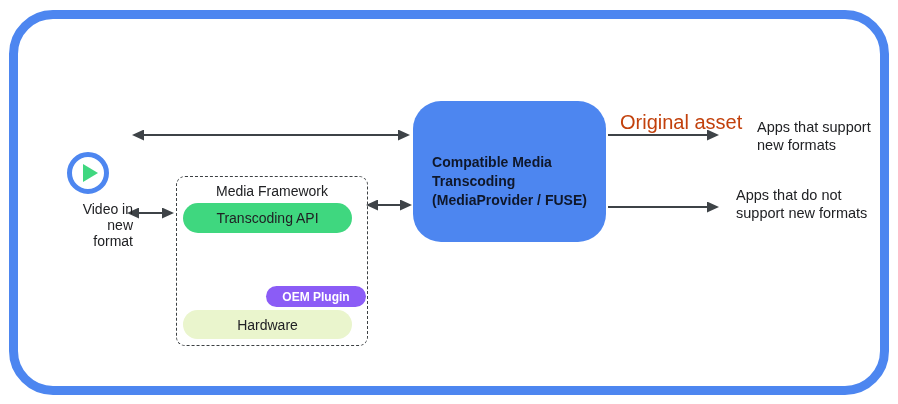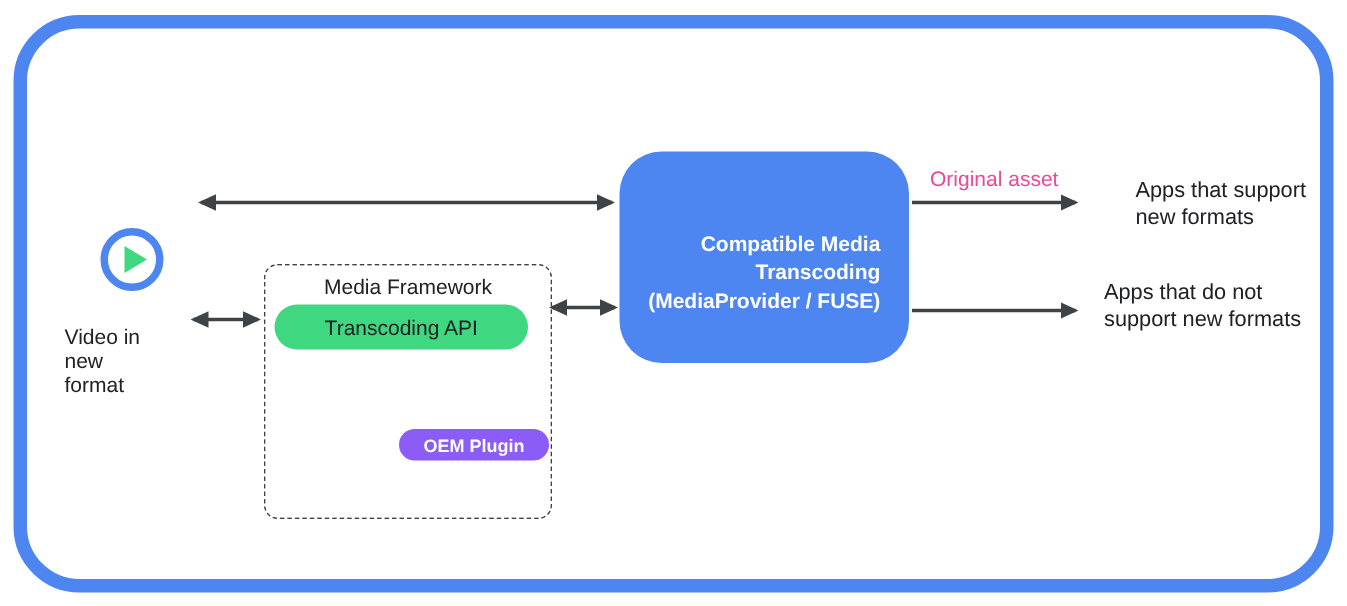--- a/index.html
+++ b/index.html
@@ -17,21 +17,21 @@
   .play{
     position:absolute;left:67px;top:152px;width:42px;height:42px;border-radius:50%;
     border:5px solid #4d86f0;box-sizing:border-box;background:#fff;
     display:flex;align-items:center;justify-content:center;
   }
   .tri{
     width:0;height:0;margin-left:4px;
     border-left:15px solid #3fd77f;border-top:9px solid transparent;border-bottom:9px solid transparent;
   }
   .video-label{
-    position:absolute;left:43px;top:216px;width:90px;text-align:left;
+    position:absolute;left:43px;top:201px;width:90px;text-align:right;
     font-size:14px;line-height:16px;white-space:pre-line;
   }
 
   
   .mf-box{
     position:absolute;left:176px;top:176px;width:192px;height:170px;box-sizing:border-box;
     border:1.5px dashed #3c4043;border-radius:9px;
   }
   .mf-title{position:absolute;left:0;top:6px;width:100%;text-align:center;font-size:14px;}
   .layer{
@@ -46,25 +46,25 @@
     display:flex;align-items:center;justify-content:center;z-index:3;
   }
   .hw{top:310px;height:29px;border-radius:15px;background:#eaf5cd;}
 
   
   .blue-box{
     position:absolute;left:413px;top:101px;width:193px;height:141px;border-radius:28px;
     background:#4d86f0;display:flex;align-items:center;justify-content:center;
   }
   .blue-box span{
-    color:#ffffff;font-weight:bold;font-size:14px;line-height:19px;text-align:right;white-space:pre-line;margin-top:20px;
+    color:#0f172a;font-weight:bold;font-size:14px;line-height:19px;text-align:left;white-space:pre-line;margin-top:20px;
   }
 
   
-  .asset{position:absolute;font-size:14px;color:#ec4899;}
+  .asset{position:absolute;font-size:20px;color:#c2410c;}
   .orig{left:620px;top:111px;}
   .trans{left:620px;top:215px;}
   .apps{position:absolute;left:736px;font-size:14.5px;line-height:18px;white-space:pre-line;}
   .apps1{top:118px;margin-left:21px;}
   .apps2{top:186px;}
 </style>
 </head>
 <body>
 
 <div class="canvas">
@@ -92,20 +92,21 @@
   </div>
   <div class="video-label">Video in
 new
 format</div>
 
   <div class="mf-box">
     <div class="mf-title">Media Framework</div>
   </div>
   <div class="layer api">Transcoding API</div>
   <div class="oem">OEM Plugin</div>
+  <div class="layer hw">Hardware</div>
 
   <div class="blue-box">
     <span>Compatible Media
 Transcoding
 (MediaProvider / FUSE)</span>
   </div>
 
   <div class="asset orig">Original asset</div>
   <div class="apps apps1">Apps that support
 new formats</div>

